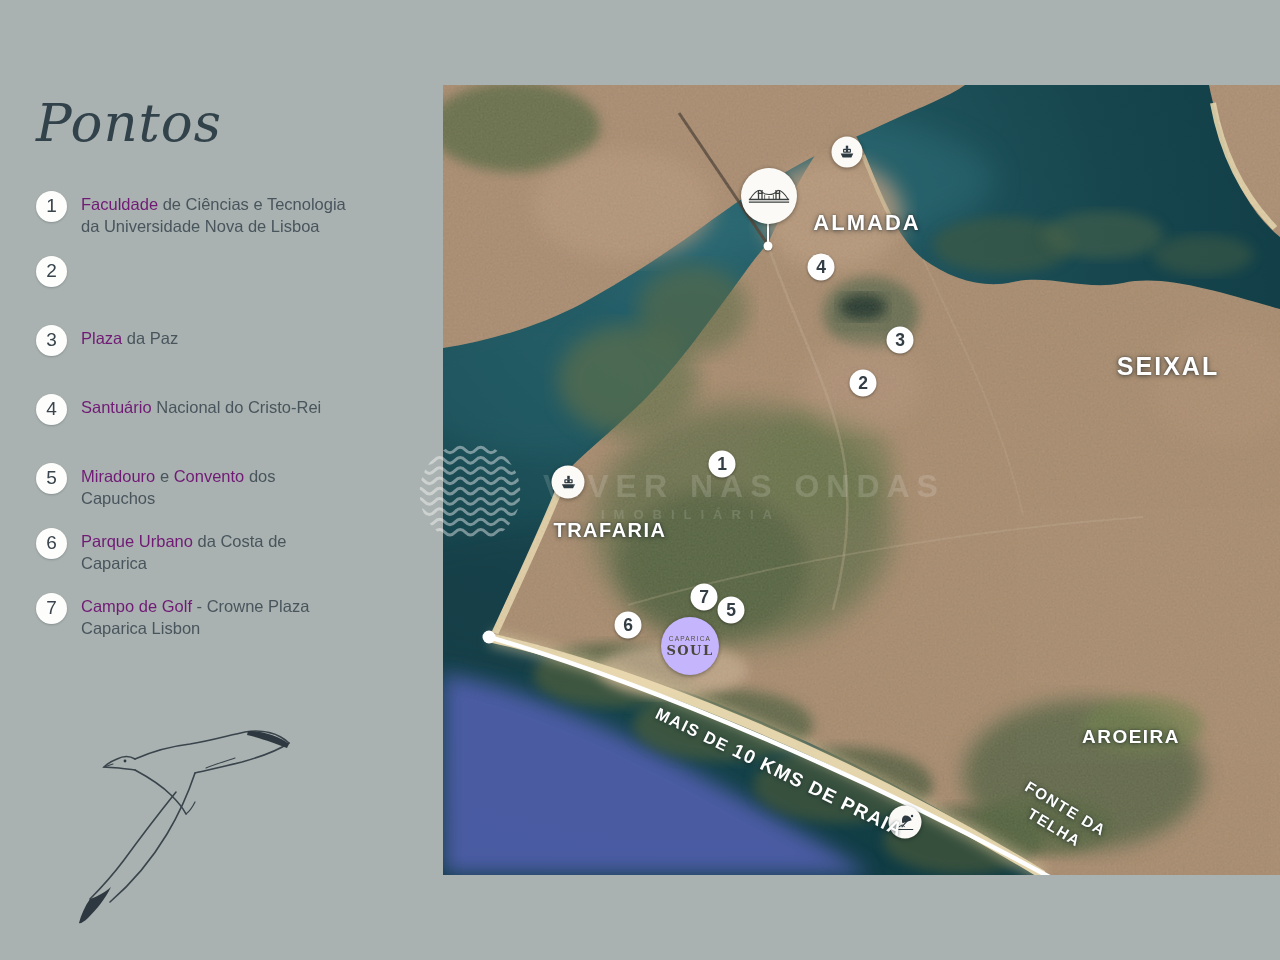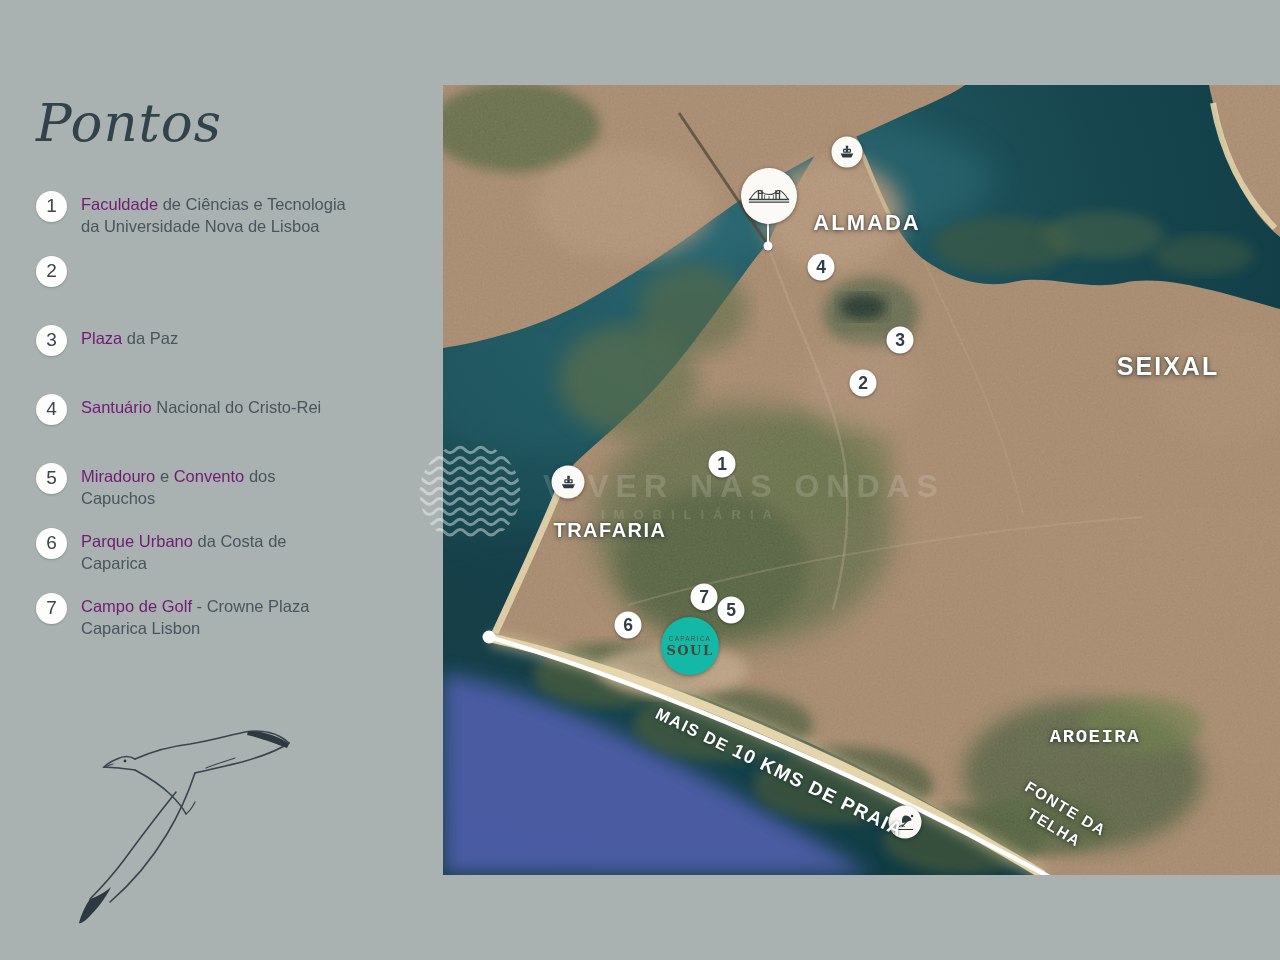--- a/index.html
+++ b/index.html
@@ -35,21 +35,21 @@
               color:#333d44;font-size:17.5px;font-weight:600;box-shadow:0 1px 3px rgba(0,0,0,.4);}
   .icon-circle{position:absolute;border-radius:50%;background:#fbfaf7;transform:translate(-50%,-50%);
                display:flex;align-items:center;justify-content:center;box-shadow:0 1px 4px rgba(0,0,0,.4);}
   .ferry1{left:404px;top:67px;width:31px;height:31px;}
   .ferry2{left:125px;top:397px;width:33px;height:33px;}
   .bridge-wrap{left:326px;top:111px;width:56px;height:56px;}
   .bridge-stem{position:absolute;left:324px;top:138px;width:2px;height:21px;background:#fff;box-shadow:0 0 2px rgba(0,0,0,.4);}
   .bridge-dot{position:absolute;left:325px;top:161px;width:9px;height:9px;border-radius:50%;background:#fff;
               transform:translate(-50%,-50%);box-shadow:0 1px 2px rgba(0,0,0,.4);}
   .beach-icon{left:462px;top:737px;width:33px;height:33px;}
-  .soul{left:247px;top:561px;width:58px;height:58px;flex-direction:column;background:#14b8a6;}
+  .soul{left:247px;top:561px;width:58px;height:58px;flex-direction:column;background:#c4b5fd;}
   .soul .l1{font-size:6.5px;letter-spacing:1.2px;color:#55503f;margin-bottom:1px;}
   .soul .l2{font-family:"DejaVu Serif","Liberation Serif",serif;font-size:13px;font-weight:700;
             letter-spacing:1.5px;color:#4b463c;}
 
   .coast-text{position:absolute;left:214px;top:627px;transform-origin:left center;
               transform:translateY(-50%) rotate(26deg);color:#fff;white-space:nowrap;
               text-shadow:0 1px 4px rgba(10,25,30,.6);}
   .coast-text .r{font-size:16.5px;font-weight:600;letter-spacing:1.5px;}
   .coast-text .bld{font-size:19px;font-weight:800;letter-spacing:1.5px;}
 
@@ -257,21 +257,21 @@
 
       <div class="coast-text">
         <span class="r">MAIS DE </span><span class="bld">10 KMS DE PRAIA</span>
       </div>
 
       <div class="wm-brand" style="left:100px;top:383px;position:absolute;">VIVER NAS ONDAS</div>
       <div class="wm-sub" style="left:158px;top:422px;position:absolute;">IMOBILIÁRIA</div>
         <div class="map-label" style="left: 424px; top: 138px; font-size: 22px; letter-spacing: 2px;">ALMADA</div>
         <div class="map-label" style="left: 725px; top: 281px; font-size: 25px; letter-spacing: 2px;">SEIXAL</div>
         <div class="map-label" style="left: 147px; top: 445px; font-size: 20px; letter-spacing: 1.5px; margin-left: 20px;">TRAFARIA</div>
-        <div class="map-label" style="left: 652px; top: 652px; font-size: 19px; letter-spacing: 1.5px; font-family: Liberation Mono, monospace;">AROEIRA</div>
+        <div class="map-label" style="left: 688px; top: 652px; font-size: 19px; letter-spacing: 1.5px;">AROEIRA</div>
         <div class="map-label" style="left: 617px; top: 733px; font-size: 15.5px; letter-spacing: 1.5px; transform: translate(-50%, -50%) rotate(31deg);">FONTE DA
 TELHA</div>
         <div class="map-marker" style="left: 378px; top: 182px;">4</div>
         <div class="map-marker" style="left: 457px; top: 255px;">3</div>
         <div class="map-marker" style="left: 420px; top: 298px;">2</div>
         <div class="map-marker" style="left: 279px; top: 379px;">1</div>
         <div class="map-marker" style="left: 261px; top: 512px;">7</div>
         <div class="map-marker" style="left: 288px; top: 525px;">5</div>
         <div class="map-marker" style="left: 185px; top: 540px;">6</div>
       </div>

